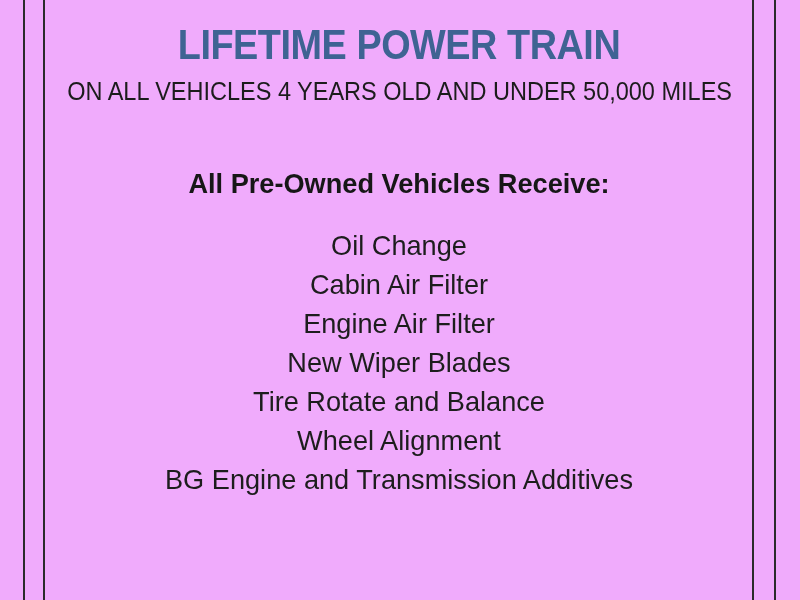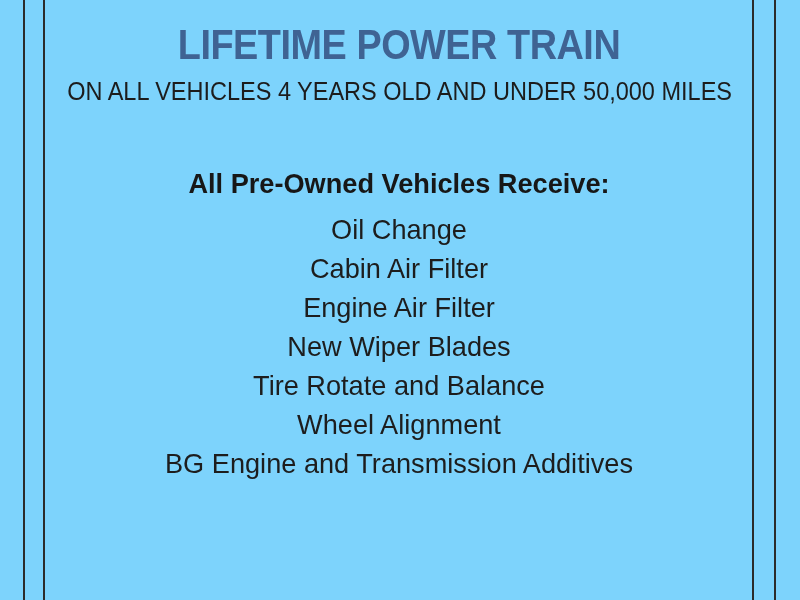--- a/index.html
+++ b/index.html
@@ -4,21 +4,21 @@
 <style>
   html, body {
     margin: 0;
     padding: 0;
     background: #ffffff;
   }
   #page {
     position: relative;
     width: 800px;
     height: 600px;
-    background: #7dd3fc;
+    background: #f0abfc;
     overflow: hidden;
     font-family: "Liberation Sans", sans-serif;
     -webkit-font-smoothing: antialiased;
   }
 
   
   .rule {
     position: absolute;
     top: 0;
     bottom: 0;
@@ -84,21 +84,21 @@
     font-size: 28px;
     line-height: 1.0;
     transform: scaleX(0.97);
     transform-origin: center center;
     white-space: nowrap;
     margin: 0;
     padding-bottom: 12px;
   }
   .services-list {
     list-style: none;
-    margin: 0;
+    margin: 16px;
     padding: 0;
   }
   .services-list li {
     font-family: "Liberation Sans Narrow", "Liberation Sans", sans-serif;
     font-weight: 400;
     color: #1d1d1d;
     font-size: 28px;
     line-height: 39px;
     transform: scaleX(0.97);
     transform-origin: center center;

